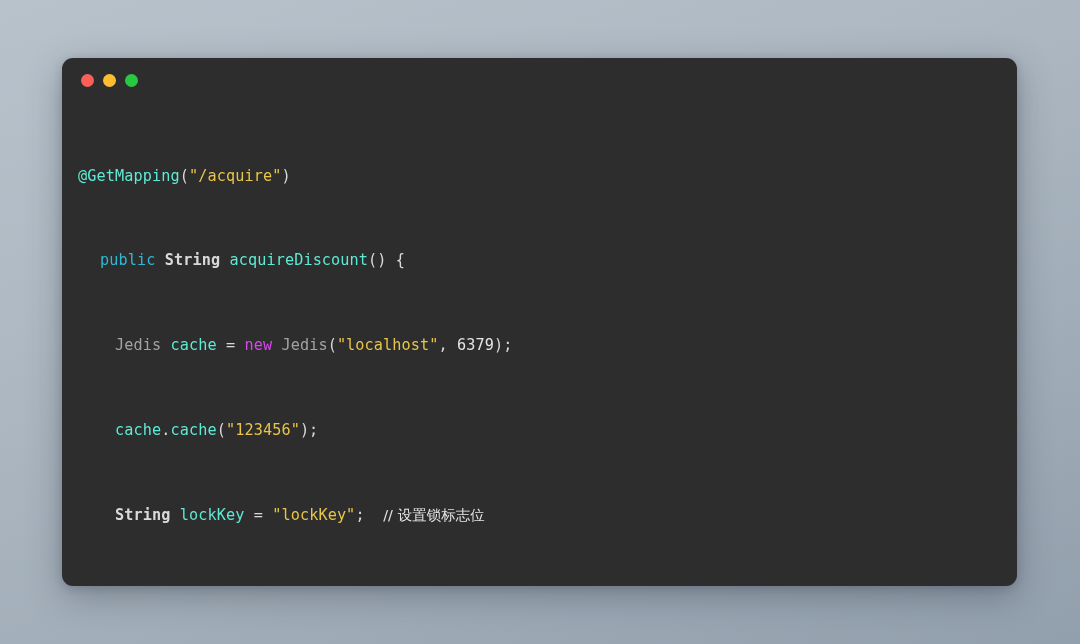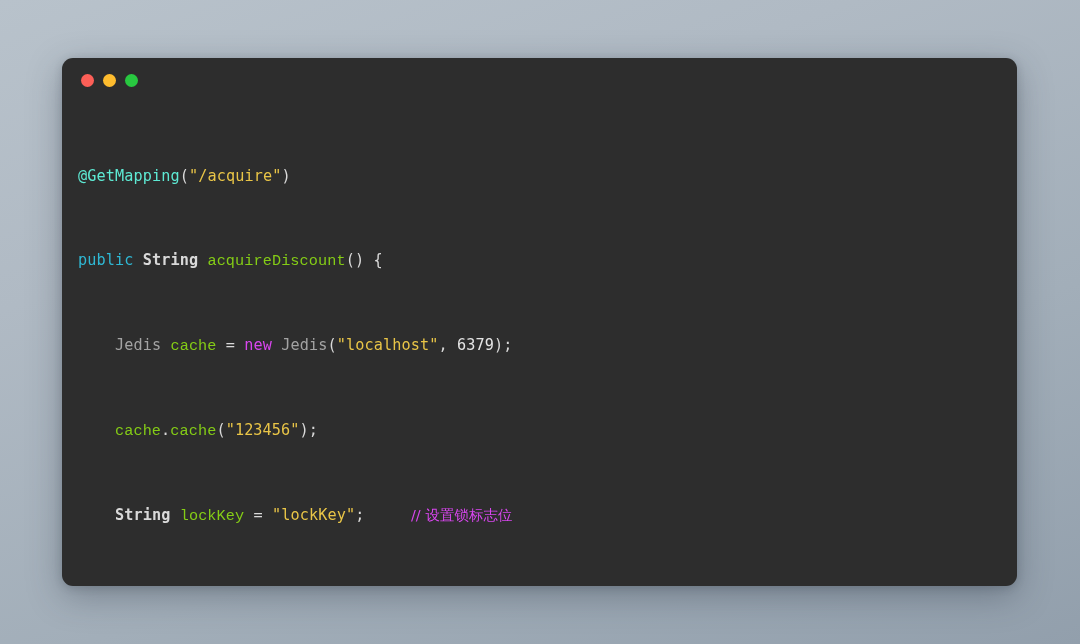--- a/index.html
+++ b/index.html
@@ -51,27 +51,27 @@
     line-height: 21.2px;
     white-space: pre;
     color: #d7d7d7;
     letter-spacing: 0.1px;
   }
 
   .ln { height: 21.2px; }
 
   
   .kw     { color: #d946ef; }
-  .kw2    { color: #2fb8d4; }
+  .kw2    { color: #2fb8d4; margin-left: 22px; }
   .type   { color: #a3a3a3; }
-  .ident  { color: #84cc16; font-family: Liberation Mono, monospace; }
+  .ident  { color: #5eead4; }
   .plain  { color: #d9d9d9; font-weight: bold; }
   .str    { color: #e9c547; }
   .num    { color: #e5e5e5; }
-  .cmt    { color: #d946ef; margin-left: 28px; }
+  .cmt    { color: #e5e5e5; }
   .punc   { color: #d9d9d9; }
   .op     { color: #d9d9d9; }
   .anno   { color: #5eead4; }
   .cjk    { font-family: "DejaVu Sans", sans-serif; font-size: 14.4px; }
 </style>
 </head>
 <body>
 
 <div id="backdrop"></div>
 

